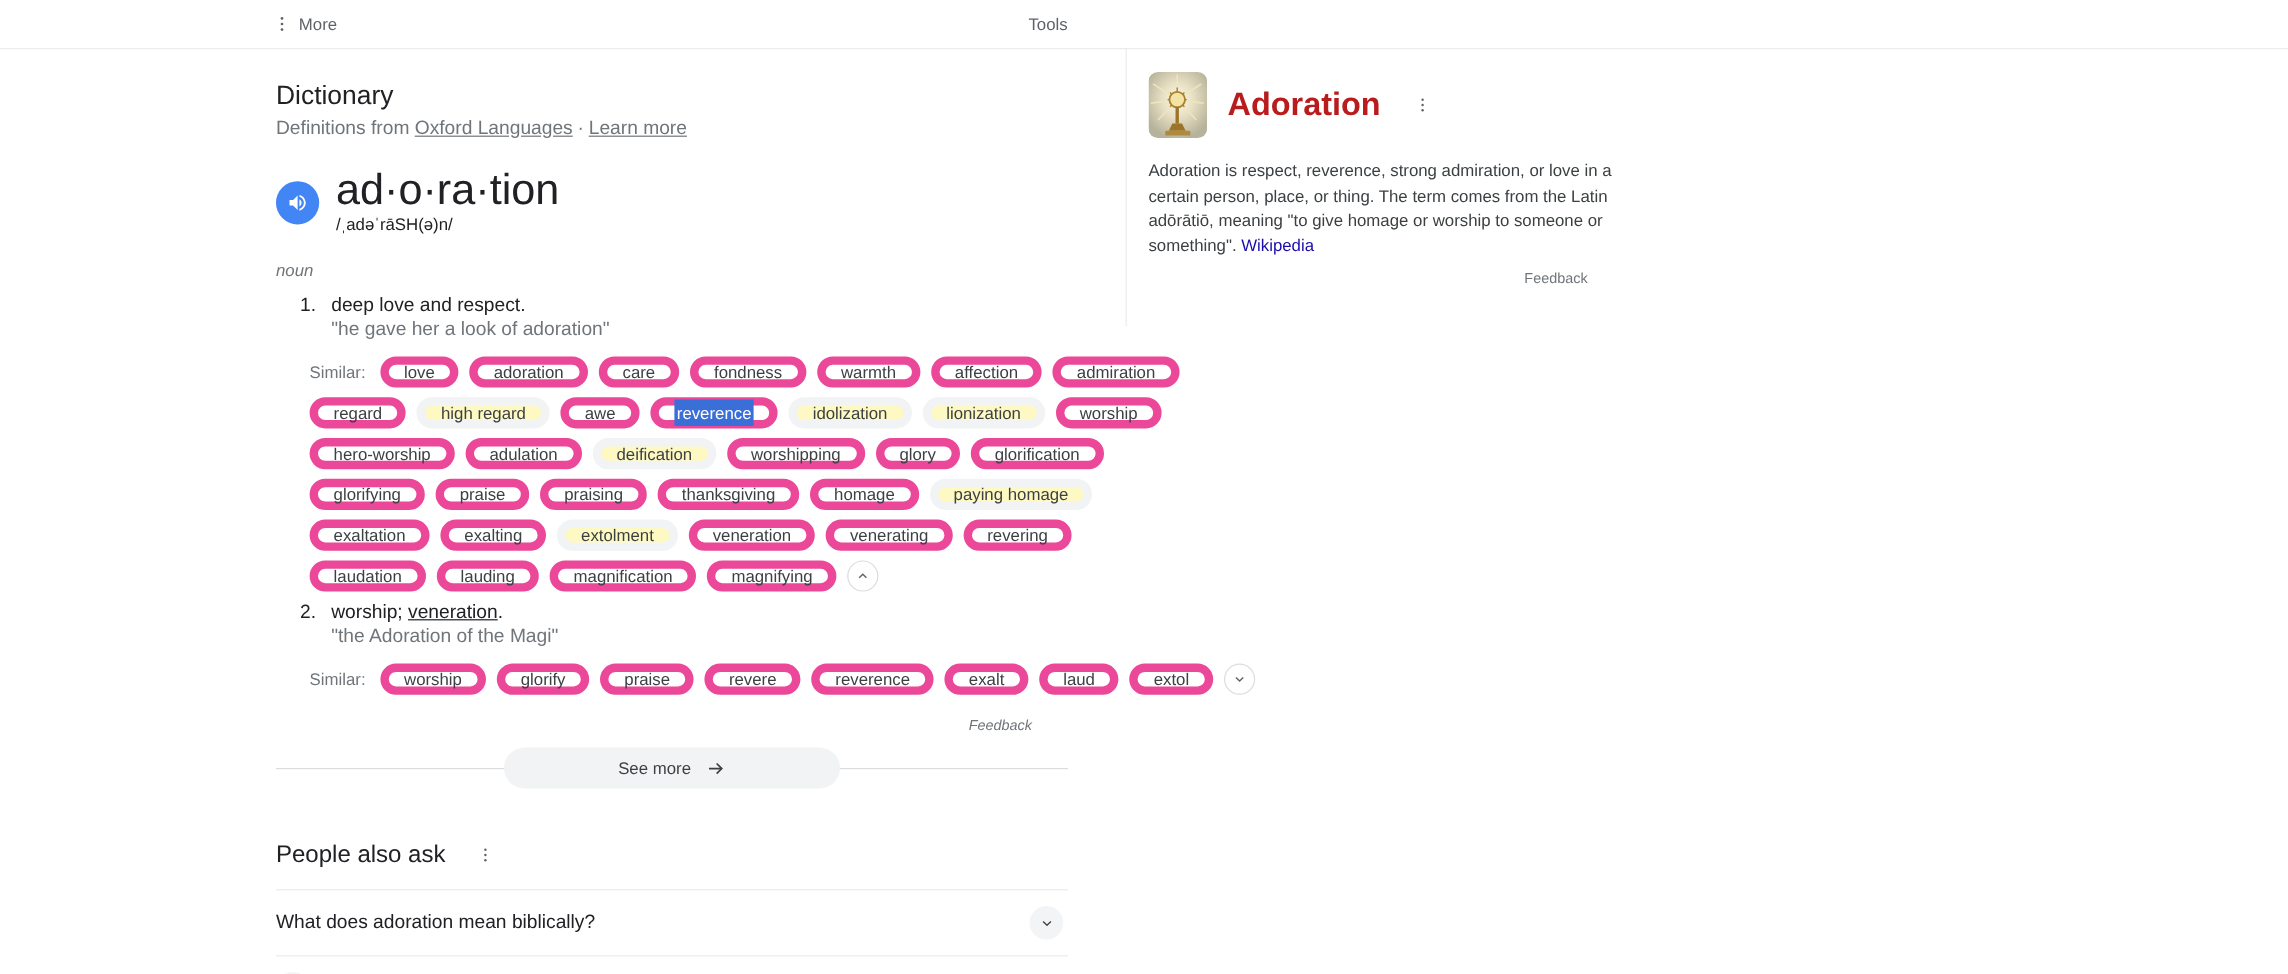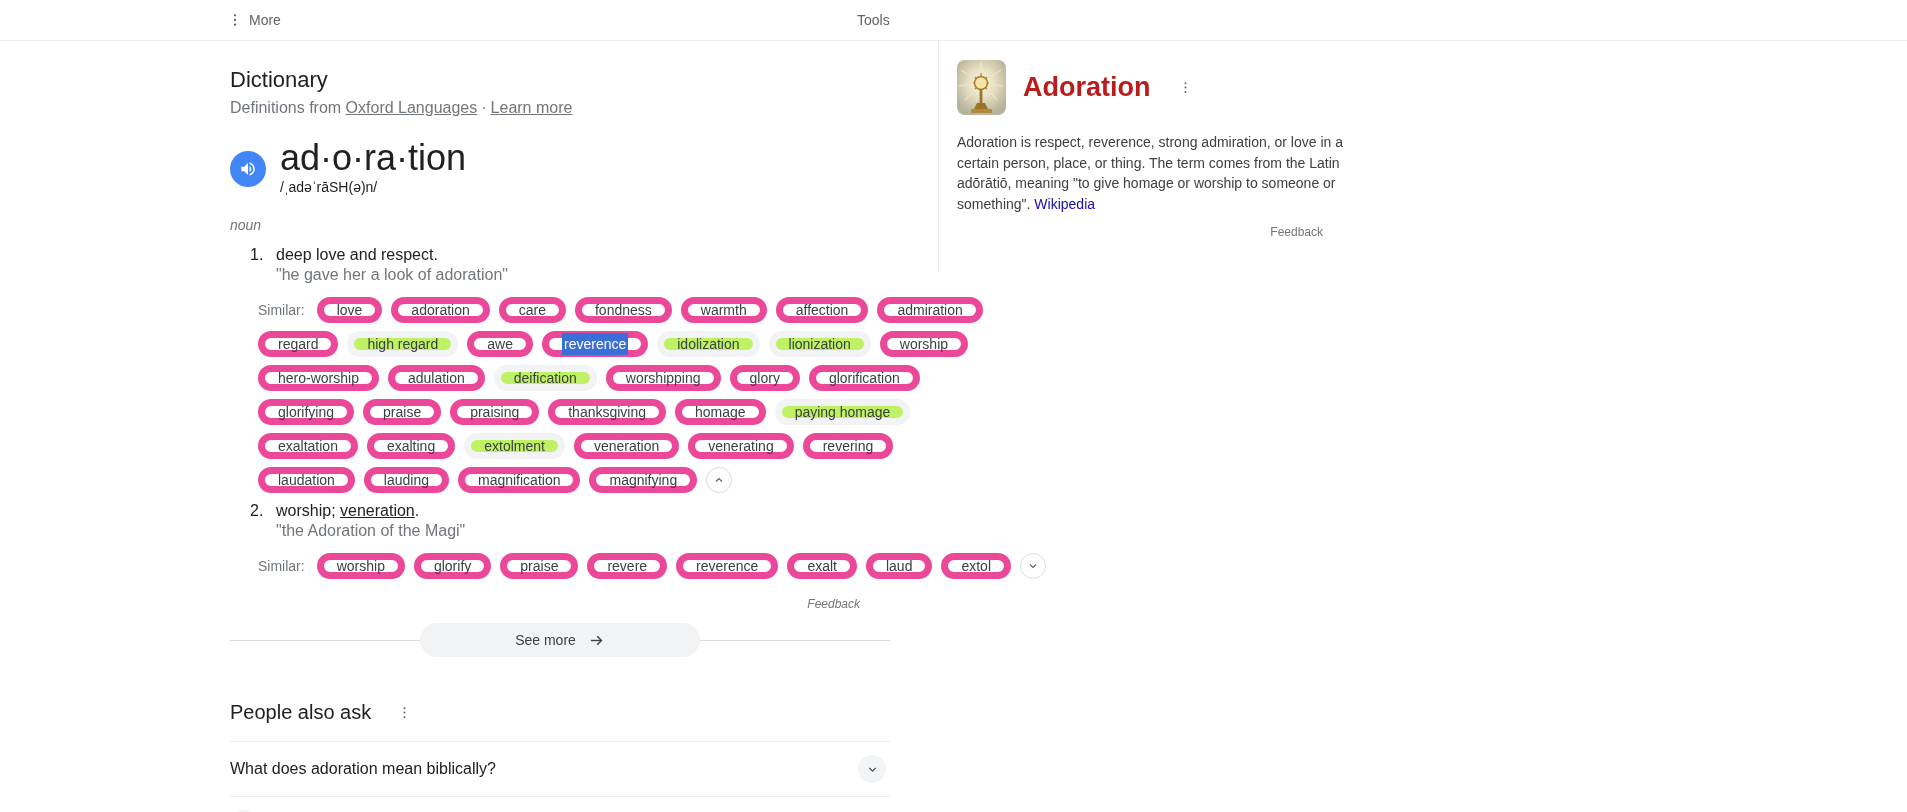--- a/index.html
+++ b/index.html
@@ -33,21 +33,21 @@
   .def-line { display:flex; font-size:16px; line-height:20px; color:#202124; }
   .def-num { width:18px; flex:none; }
   .def-text { margin-left:8px; }
   .def-text a { color:#202124; text-decoration:underline; cursor:pointer; }
   .example { margin-left:26px; font-size:16px; line-height:20px; color:#70757a; }
 
   .chips-block { margin-top:12px; margin-left:8px; }
   .chip-row { display:flex; align-items:center; gap:9px; margin-bottom:8px; flex-wrap:nowrap; }
   .similar-label { font-size:14px; color:#70757a; margin-right:3px; white-space:nowrap; }
   .chip { display:inline-flex; align-items:center; height:26px; padding:0 13px; border:7px solid #ec4899; border-radius:13px; font-size:14px; color:#3c4043; background:#fff; cursor:pointer; white-space:nowrap; }
-  .chip.filled { background:#bef264; border-color:#f1f3f4; }
+  .chip.filled { background:#fef9c3; border-color:#f1f3f4; }
   .chip.selected .chip-label { background:#3b6fd8; color:#fff; padding:3px 2px; }
   .round-btn { width:26px; height:26px; border:1px solid #dadce0; border-radius:50%; background:#fff; display:flex; align-items:center; justify-content:center; flex:none; cursor:pointer; }
 
   .sense2 { margin-top:4px; }
   .sim-row2 { margin-top:12px; margin-left:8px; }
 
   .dict-feedback { margin-top:18px; padding-right:30px; text-align:right; font-size:12px; font-style:italic; color:#70757a; cursor:pointer; }
 
   .see-more-wrap { position:relative; margin-top:12px; height:34px; }
   .see-more-line { position:absolute; left:0; right:0; top:17px; border-top:1px solid #dadce0; }

